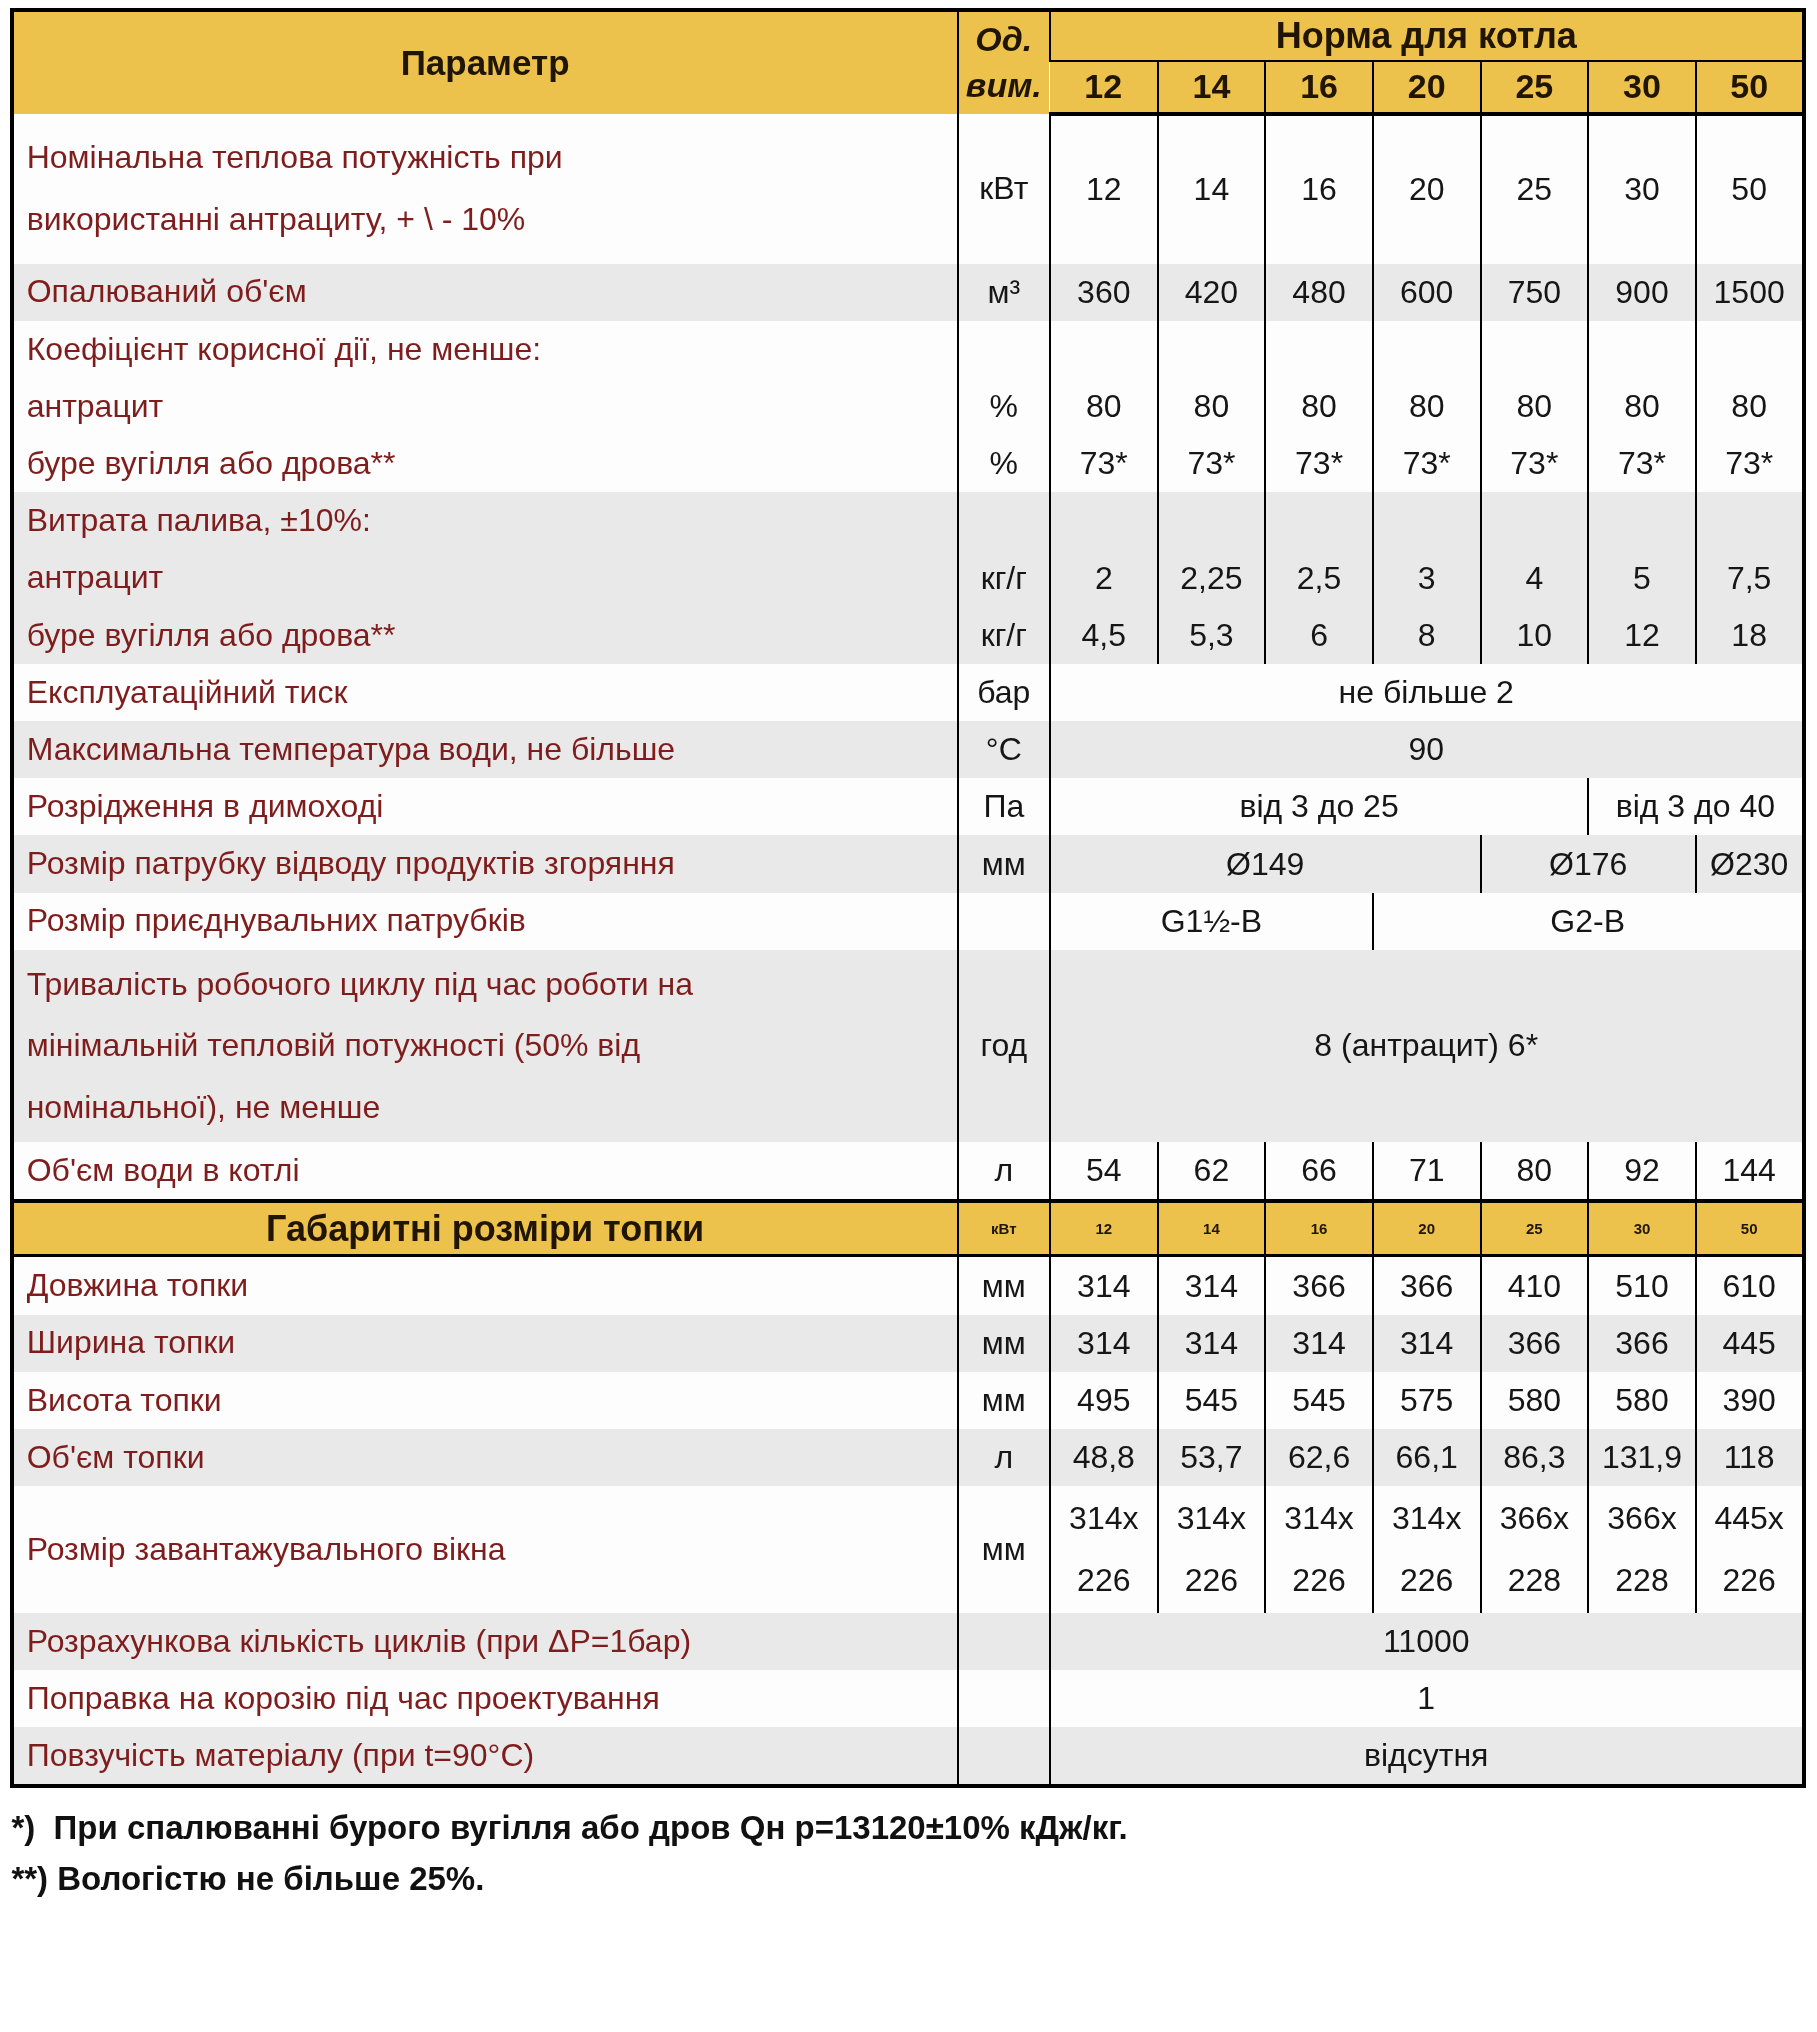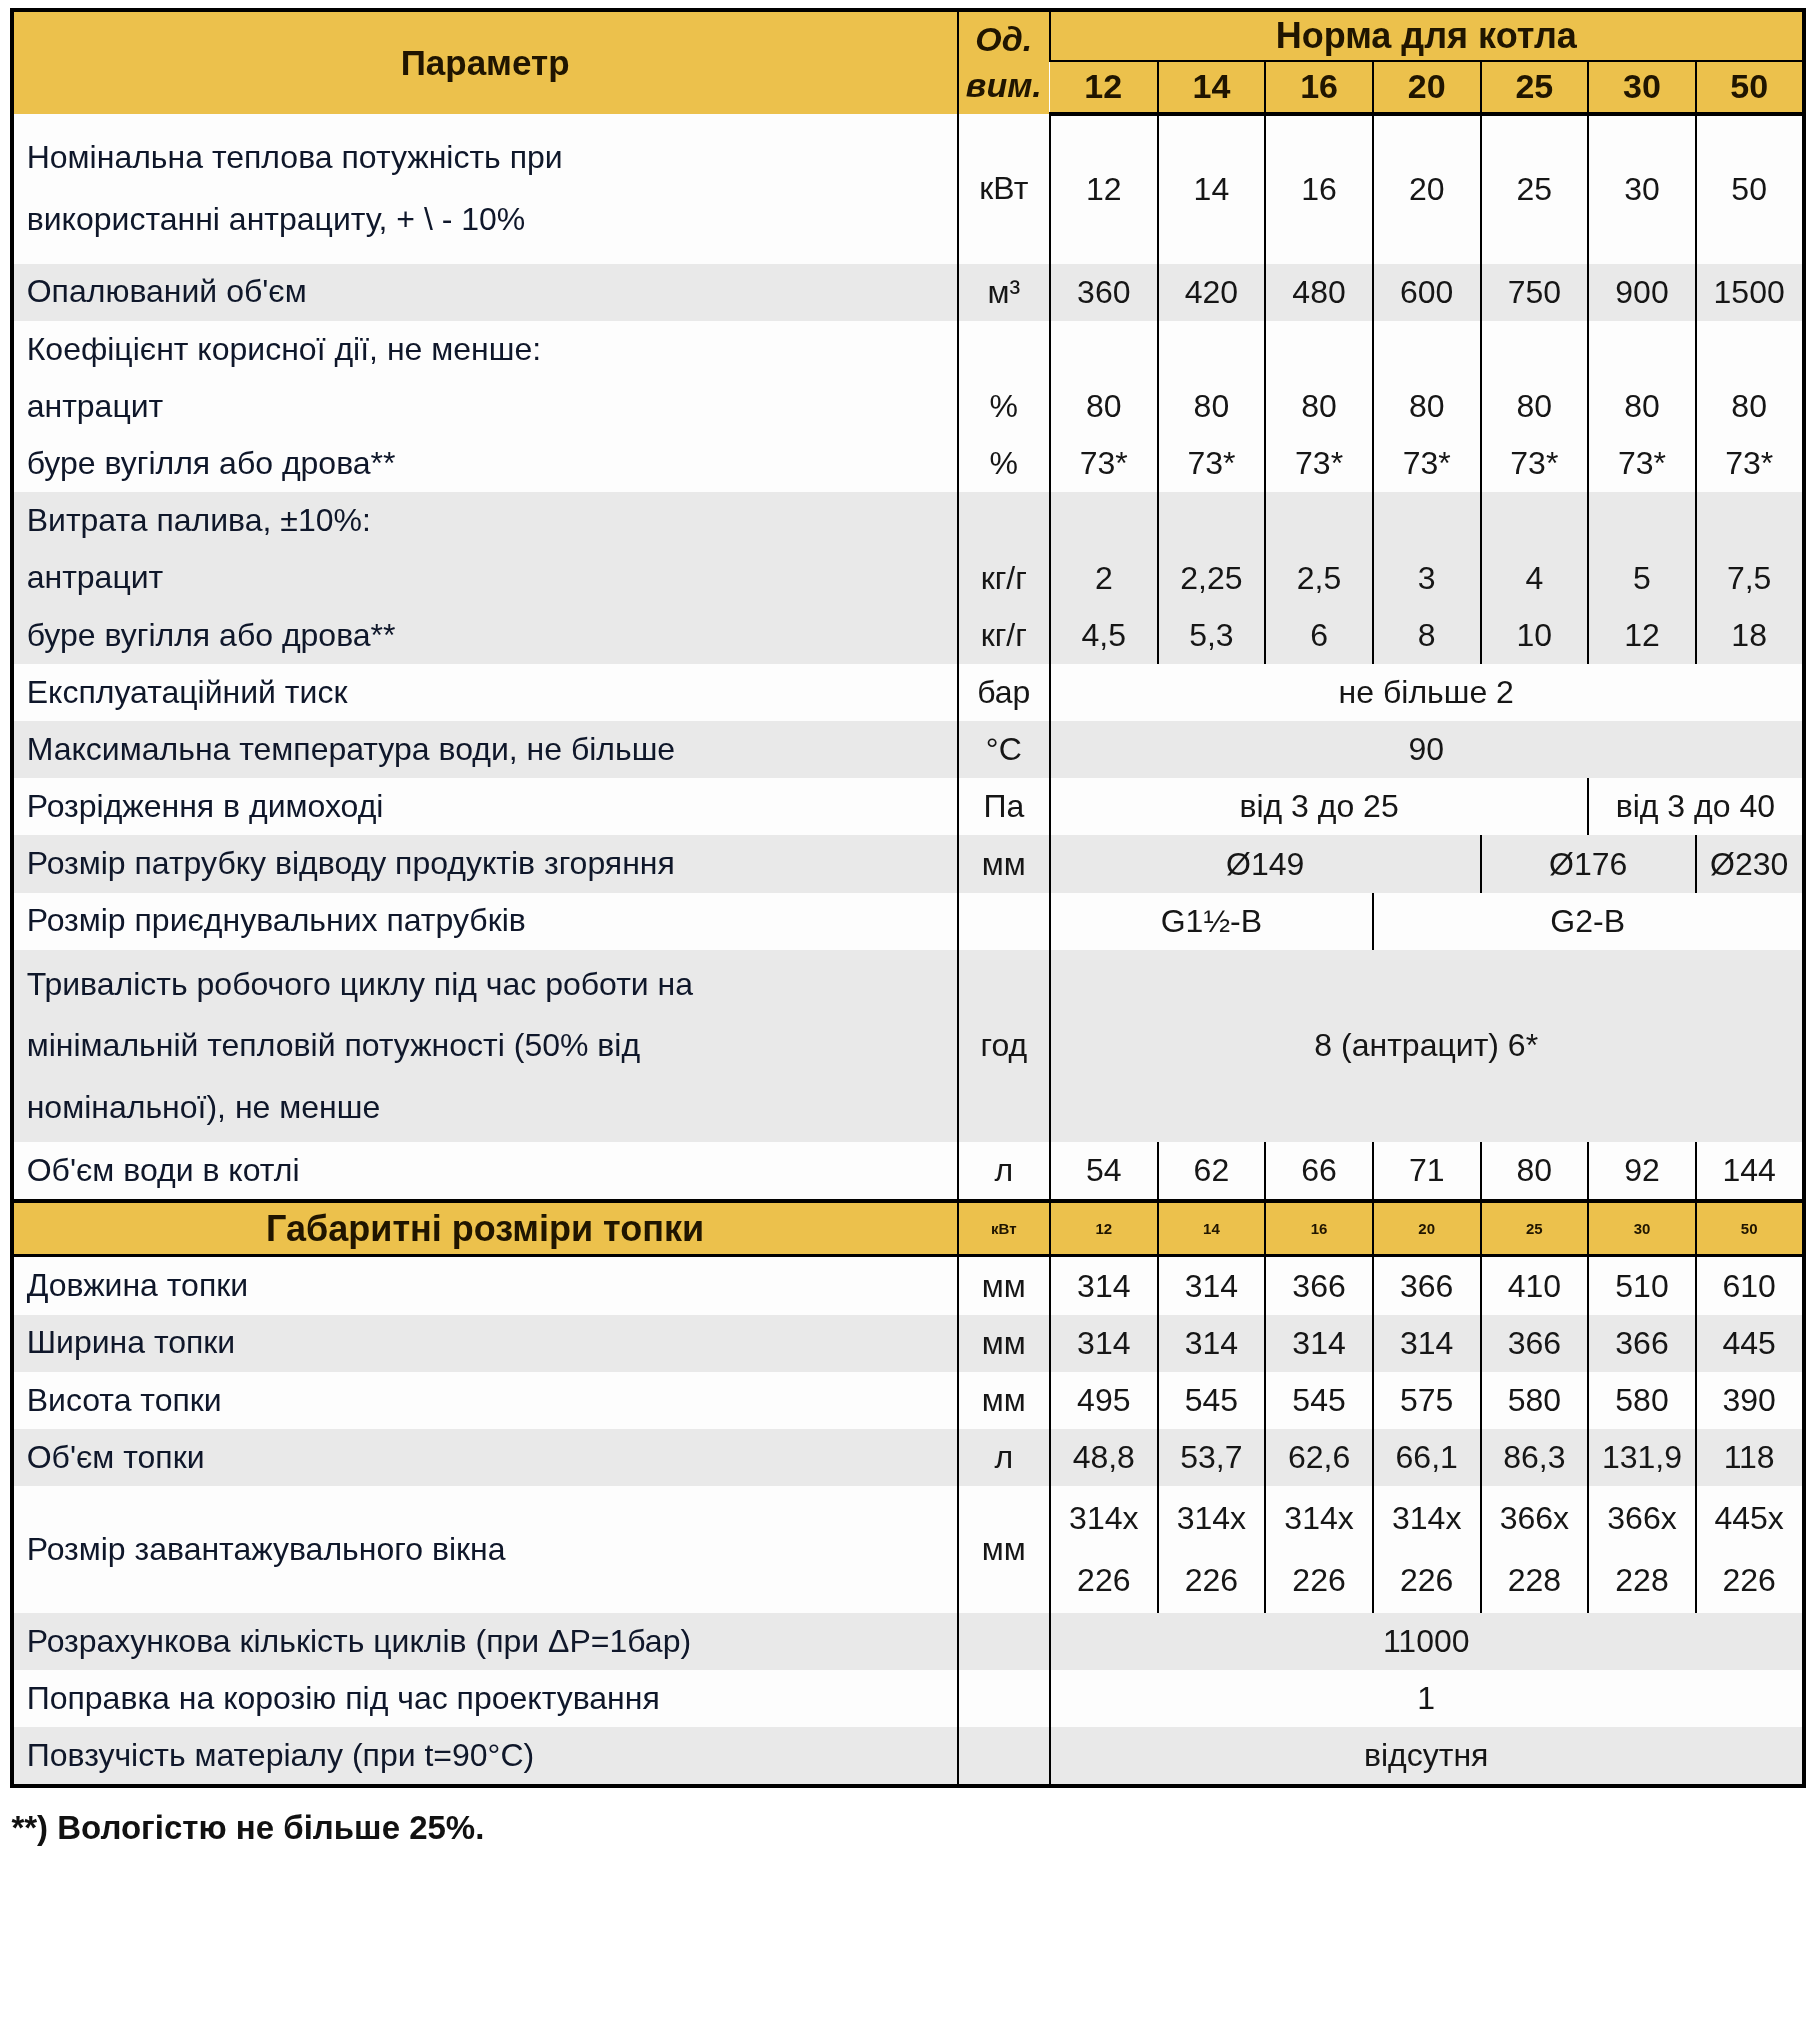--- a/index.html
+++ b/index.html
@@ -17,21 +17,21 @@
   .norm{font-size:36px;border-bottom:2.8px solid #000;}
   .unith{font-size:34px;line-height:1.35;white-space:pre-line;font-style:italic;}
   tr.hr1{height:51px;}
   tr.hr2{height:53px;}
   tr.hr2 td{border-bottom:4.7px solid #000;font-size:34px;}
   
   tr.s2h{height:55px;}
   tr.s2h td{border-top:4.7px solid #000;border-bottom:3.8px solid #000;}
   .s2title{font-size:36px;}
   
-  .l{color:#0f172a;font-size:32px;text-align:left;padding:3.8px 5.7px 3.8px 13.2px;vertical-align:middle;line-height:1.55;}
+  .l{color:#7f1d1d;font-size:32px;text-align:left;padding:3.8px 5.7px 3.8px 13.2px;vertical-align:middle;line-height:1.55;}
   .u{color:#161616;font-size:32px;text-align:center;vertical-align:middle;padding:1.9px;}
   .v{color:#161616;font-size:32px;text-align:center;vertical-align:middle;padding:1.9px;}
   .p{white-space:pre-line;line-height:1.92;}
   tr.w td{background:#fdfdfd;}
   tr.g td{background:#e9e9e9;}
   tr.rh1{height:150px;}
   tr.rh14{height:189px;}
   tr.rhwin{height:121px;}
   
   .foot{margin:13.2px 0 0 11.4px;}
@@ -316,17 +316,18 @@
 <tr class="g">
   <td class="l">Повзучість матеріалу (при t=90°С)</td>
   <td class="u"></td>
   <td class="v" colspan="7">відсутня</td>
 </tr>
 
 </tbody>
     </table>
 
 <div class="foot">
+  <div class="fn">*)  При спалюванні бурого вугілля або дров Qн р=13120±10% кДж/кг.</div>
   <div class="fn">**) Вологістю не більше 25%.</div>
 </div>
 
 </div>
 
 
 </body></html>

